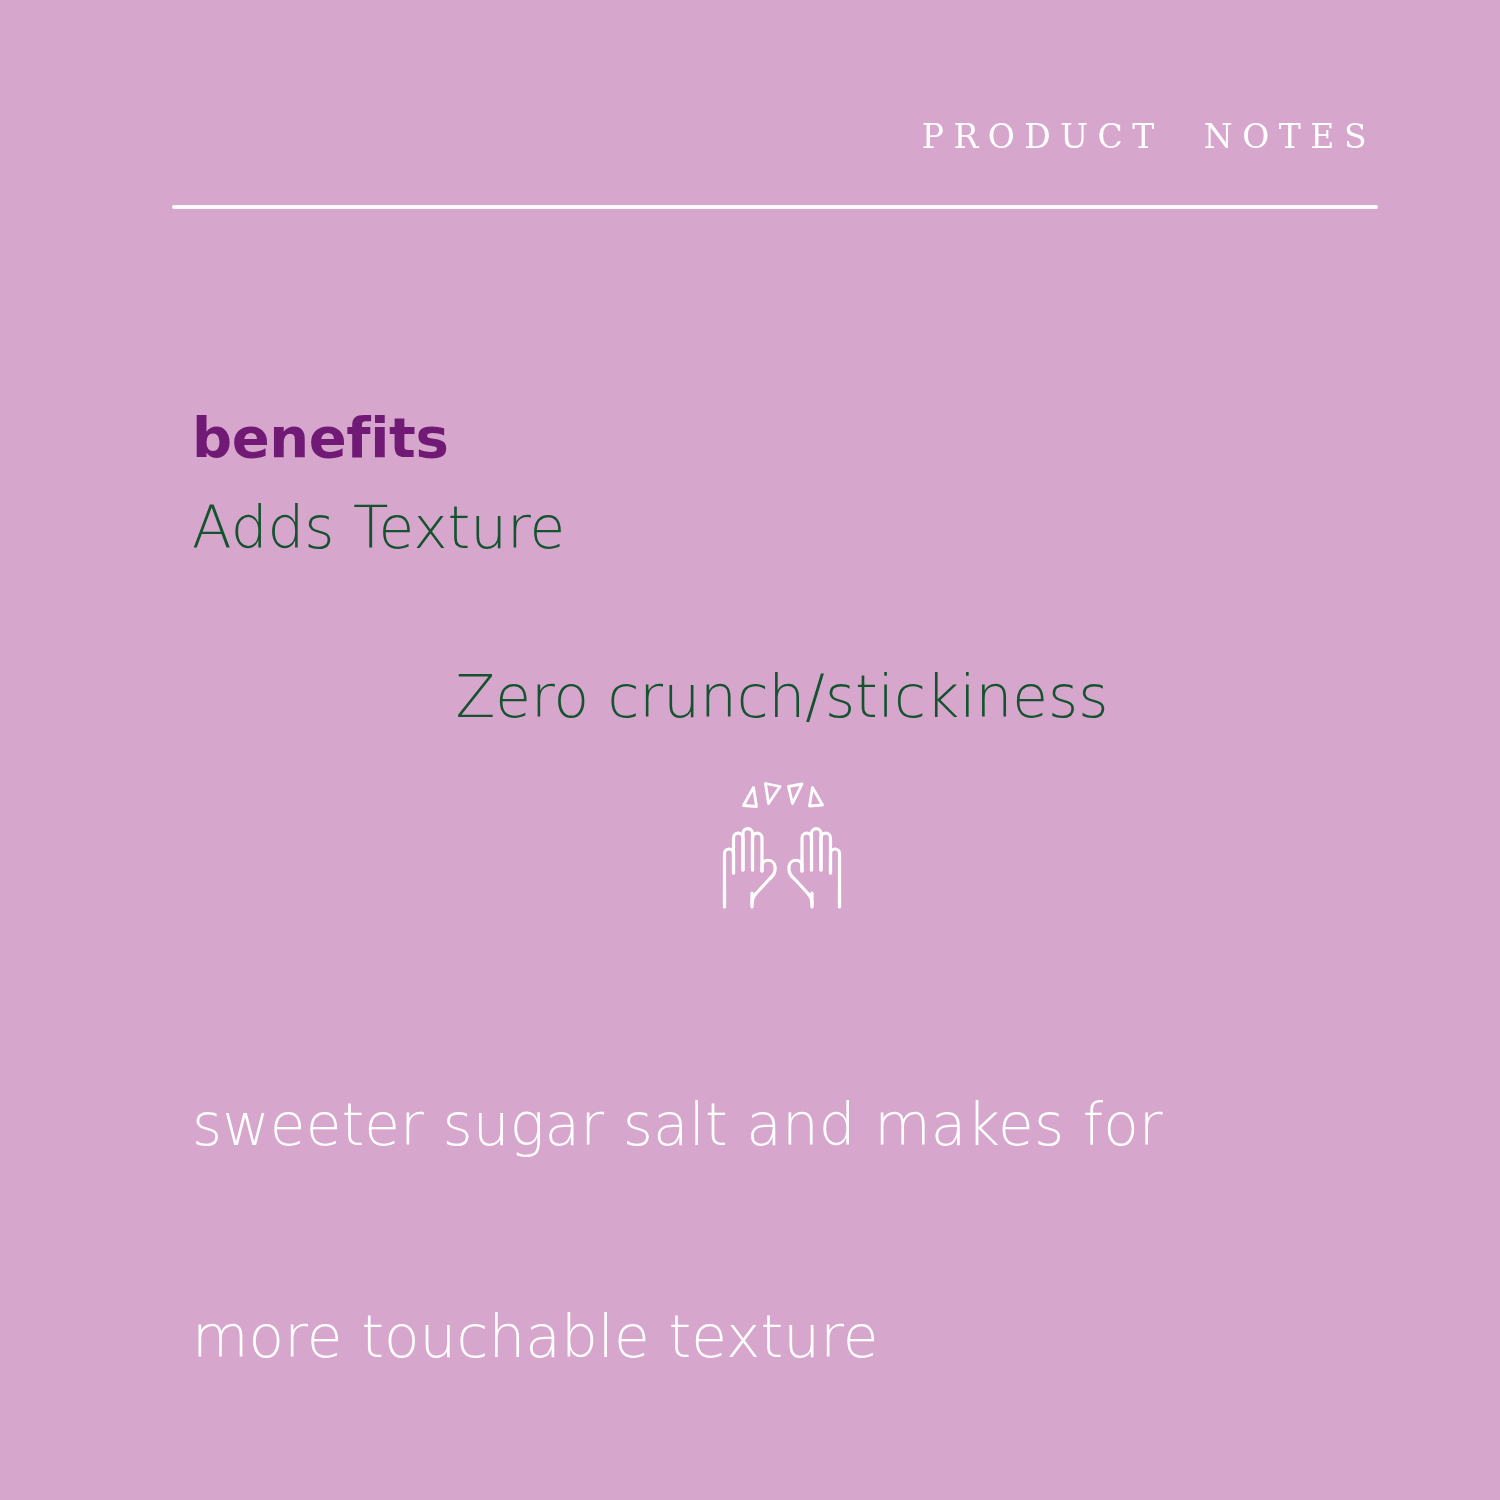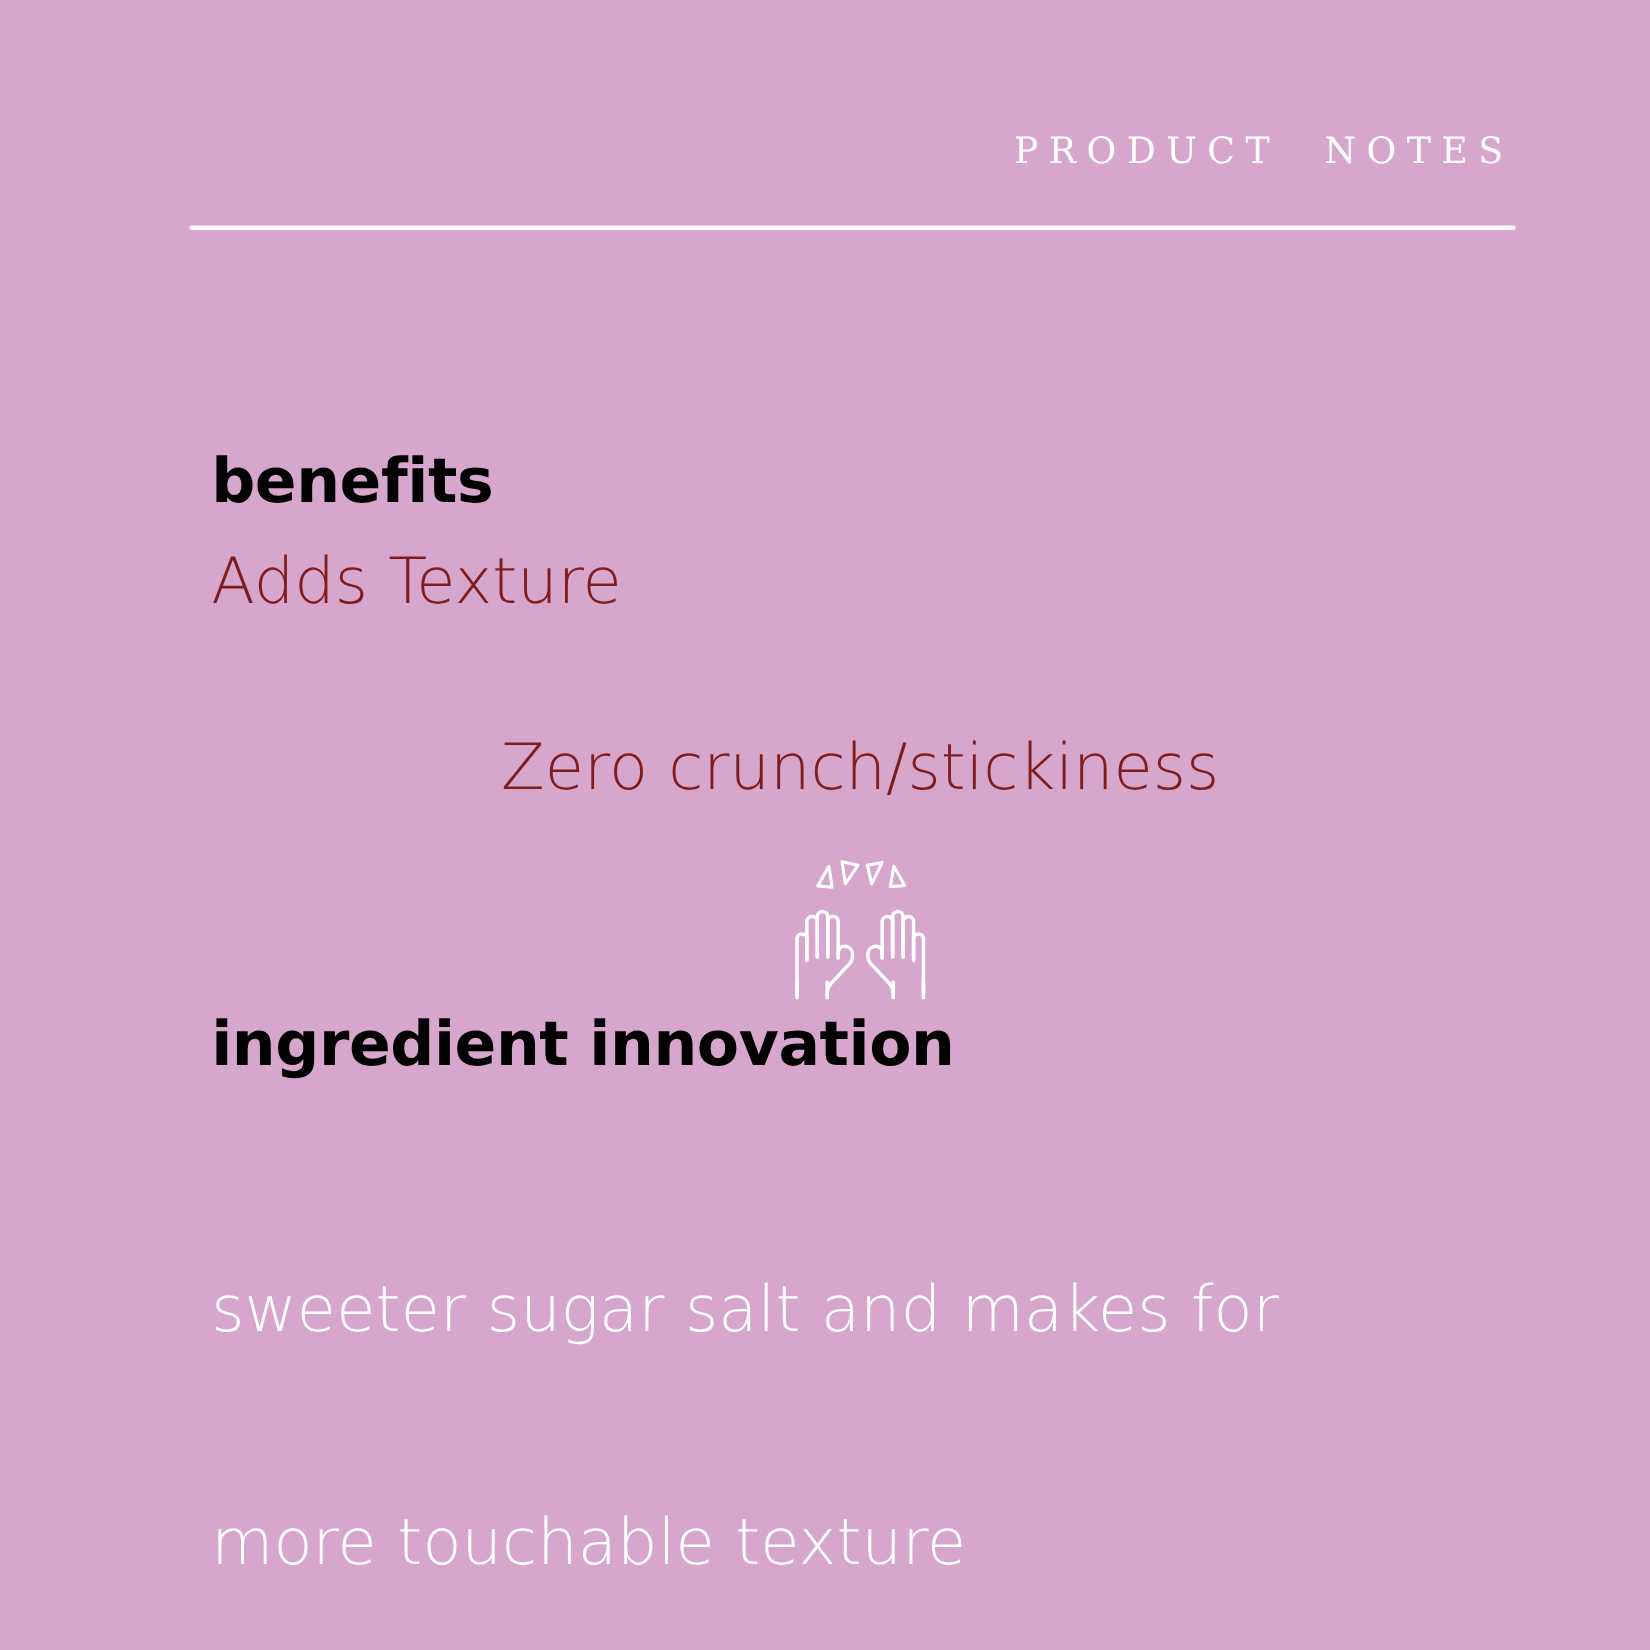--- a/index.html
+++ b/index.html
@@ -61,42 +61,42 @@
   }
 
   .section { position: relative; }
   .section + .section { margin-top: 0; }
 
   .section-heading {
     font-family: "DejaVu Sans", "Liberation Sans", sans-serif;
     font-size: 56px;
     font-weight: 700;
     letter-spacing: -0.4px;
-    color: #000000;
+    color: #701a75;
     line-height: 1.16;
     margin: 0;
     white-space: pre;
   }
 
   .section-body {
     font-family: "DejaVu Sans", "Liberation Sans", sans-serif;
     font-size: 58px;
     font-weight: 300;
     letter-spacing: 0.1px;
     color: #ffffff;
     line-height: 1.22;
     margin: 0;
     white-space: pre;
   }
 
   .benefit-line {
     font-family: "DejaVu Sans", "Liberation Sans", sans-serif;
     font-size: 58px;
     font-weight: 300;
-    color: #7f1d1d;
+    color: #14532d;
     line-height: 1.22;
     white-space: pre;
     margin: 0;
   }
 
   
   .benefit-first { margin-top: 22px; }
 
   
   .benefit-row {
@@ -190,21 +190,20 @@
                      L96 115.5
                      C100 119.5 100 123 100 126.5"></path>
             <line x1="127.5" y1="112" x2="127.5" y2="129"></line>
             <line x1="100" y1="115" x2="100" y2="129"></line>
           </g>
         </svg>
       </div>
     </div>
 
     <div class="section ingredient-section">
-      <h2 class="section-heading">ingredient innovation</h2>
 
       <div class="section-body ingredient-body">
         <span class="paragraph-line">sweeter sugar salt and makes for</span>
         <span class="paragraph-line">more touchable texture</span>
       </div>
     </div>
 
   </div>
 </div>
 

